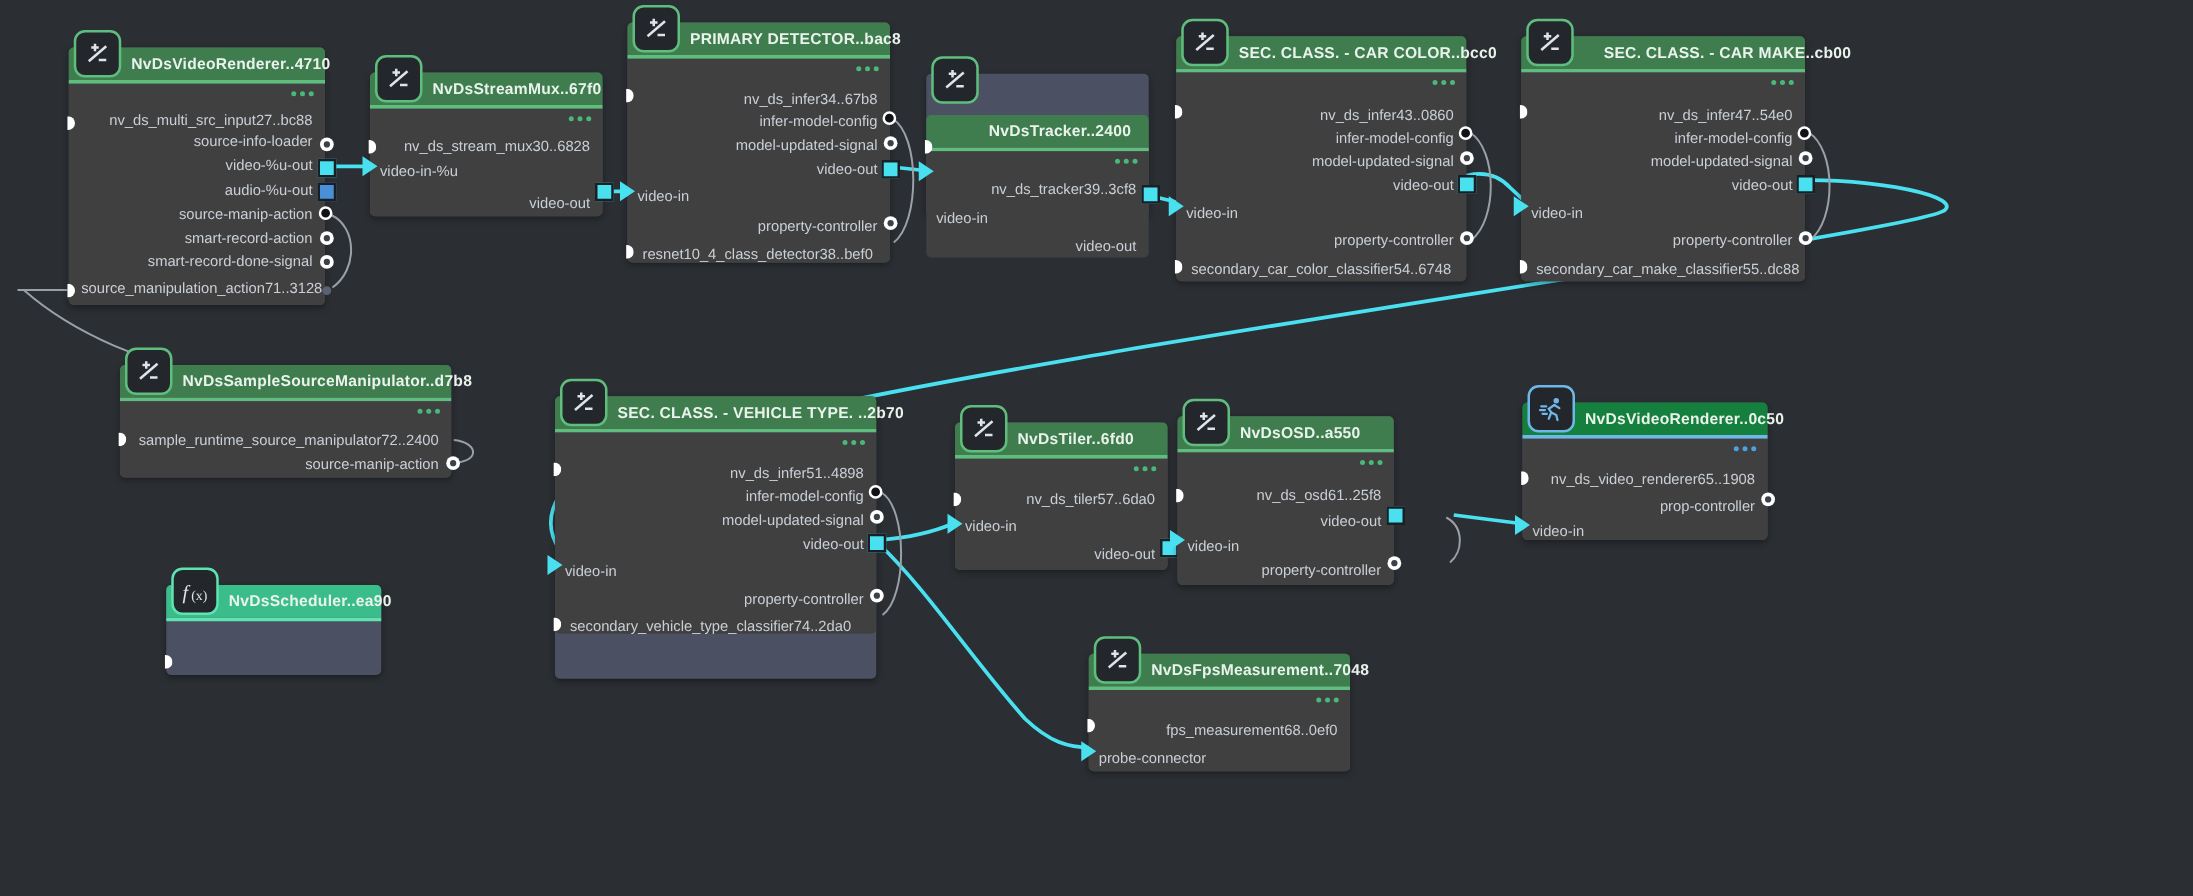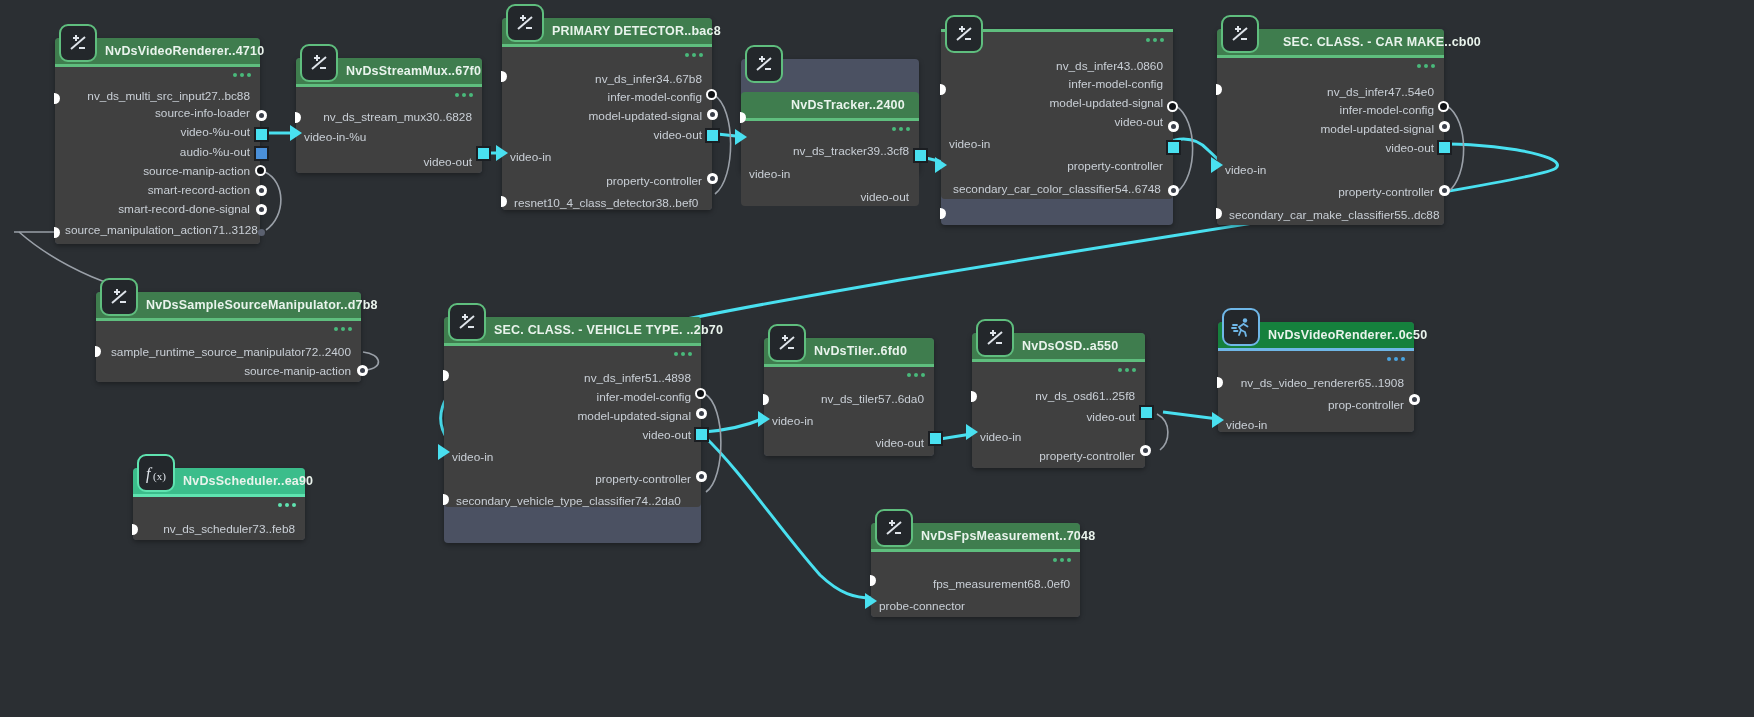--- a/index.html
+++ b/index.html
@@ -287,20 +287,23 @@
       <div class="row right" style="top:20px;">nv_ds_tracker39..3cf8</div>
       <div class="row left" style="top:43px;left:8px;">video-in</div>
       <div class="row right" style="top:66px;">video-out</div>
     </div>
     <div class="port half" style="left:-6px;top:53px;"></div>
     <div class="port arrow-cyan" style="left:-6px;top:70px;"></div>
     <div class="port sq-cyan" style="left:172px;top:89px;"></div>
   </div>
 
   <div class="node" style="left:941px;top:29px;width:232px;height:196px;">
+    <div class="titlebar" style="background:#3f7d4e;">
+      <span class="ttl">SEC. CLASS. - CAR COLOR..bcc0</span>
+    </div>
     <div class="underline" style="background:#5fbe7e;"></div>
     <div class="badge" style="border:2px solid #5fbe7e;">
       <svg width="24" height="24" viewBox="0 0 24 24">
           <line x1="5" y1="18" x2="19" y2="6" stroke="#dfe4ea" stroke-width="2"></line>
           <line x1="7" y1="7" x2="13" y2="7" stroke="#dfe4ea" stroke-width="2"></line>
           <line x1="10" y1="4" x2="10" y2="10" stroke="#dfe4ea" stroke-width="2"></line>
           <line x1="13" y1="17" x2="19" y2="17" stroke="#dfe4ea" stroke-width="2"></line>
         </svg>
     </div>
     <div class="body" style="height:167px;text-align:right;">
@@ -445,21 +448,21 @@
         </div>
       <div class="row right" style="top:22px;">nv_ds_tiler57..6da0</div>
       <div class="row left" style="top:44px;left:8px;">video-in</div>
       <div class="row right" style="top:66px;">video-out</div>
     </div>
     <div class="port half" style="left:-6px;top:56px;"></div>
     <div class="port arrow-cyan" style="left:-6px;top:73px;"></div>
     <div class="port sq-cyan" style="left:164px;top:93px;"></div>
   </div>
 
-  <div class="node" style="left:972px;top:333px;width:173px;height:135px;">
+  <div class="node" style="left:942px;top:333px;width:173px;height:135px;">
     <div class="titlebar" style="background:#3f7d4e;">
       <span class="ttl">NvDsOSD..a550</span>
     </div>
     <div class="underline" style="background:#5fbe7e;"></div>
     <div class="badge" style="border:2px solid #5fbe7e;">
       <svg width="24" height="24" viewBox="0 0 24 24">
           <line x1="5" y1="18" x2="19" y2="6" stroke="#dfe4ea" stroke-width="2"></line>
           <line x1="7" y1="7" x2="13" y2="7" stroke="#dfe4ea" stroke-width="2"></line>
           <line x1="10" y1="4" x2="10" y2="10" stroke="#dfe4ea" stroke-width="2"></line>
           <line x1="13" y1="17" x2="19" y2="17" stroke="#dfe4ea" stroke-width="2"></line>
@@ -515,28 +518,20 @@
     <div class="titlebar" style="background:#3bbd8b;">
       <span class="ttl">NvDsScheduler..ea90</span>
     </div>
     <div class="underline" style="background:#5fe3b0;"></div>
     <div class="badge" style="border:2px solid #5fe3b0;">
       <svg width="26" height="24" viewBox="0 0 26 24">
         <text x="3" y="18" font-family="Liberation Serif, serif" font-size="16" font-style="italic" fill="#dfe4ea">f</text>
         <text x="10" y="19" font-family="Liberation Serif, serif" font-size="11" fill="#dfe4ea">(x)</text>
       </svg>
     </div>
-    <div class="body" style="height:43px;">
-      <div class="dots" style="background:transparent;">
-          <i style="background:#5fe3b0;"></i>
-          <i style="background:#5fe3b0;"></i>
-          <i style="background:#5fe3b0;"></i>
-        </div>
-      <div class="row right" style="top:22px;">nv_ds_scheduler73..feb8</div>
-    </div>
     <div class="port half" style="left:-6px;top:56px;"></div>
   </div>
 
   <div class="node" style="left:871px;top:523px;width:209px;height:94px;">
     <div class="titlebar" style="background:#3f7d4e;">
       <span class="ttl">NvDsFpsMeasurement..7048</span>
     </div>
     <div class="underline" style="background:#5fbe7e;"></div>
     <div class="badge" style="border:2px solid #5fbe7e;">
       <svg width="24" height="24" viewBox="0 0 24 24">

